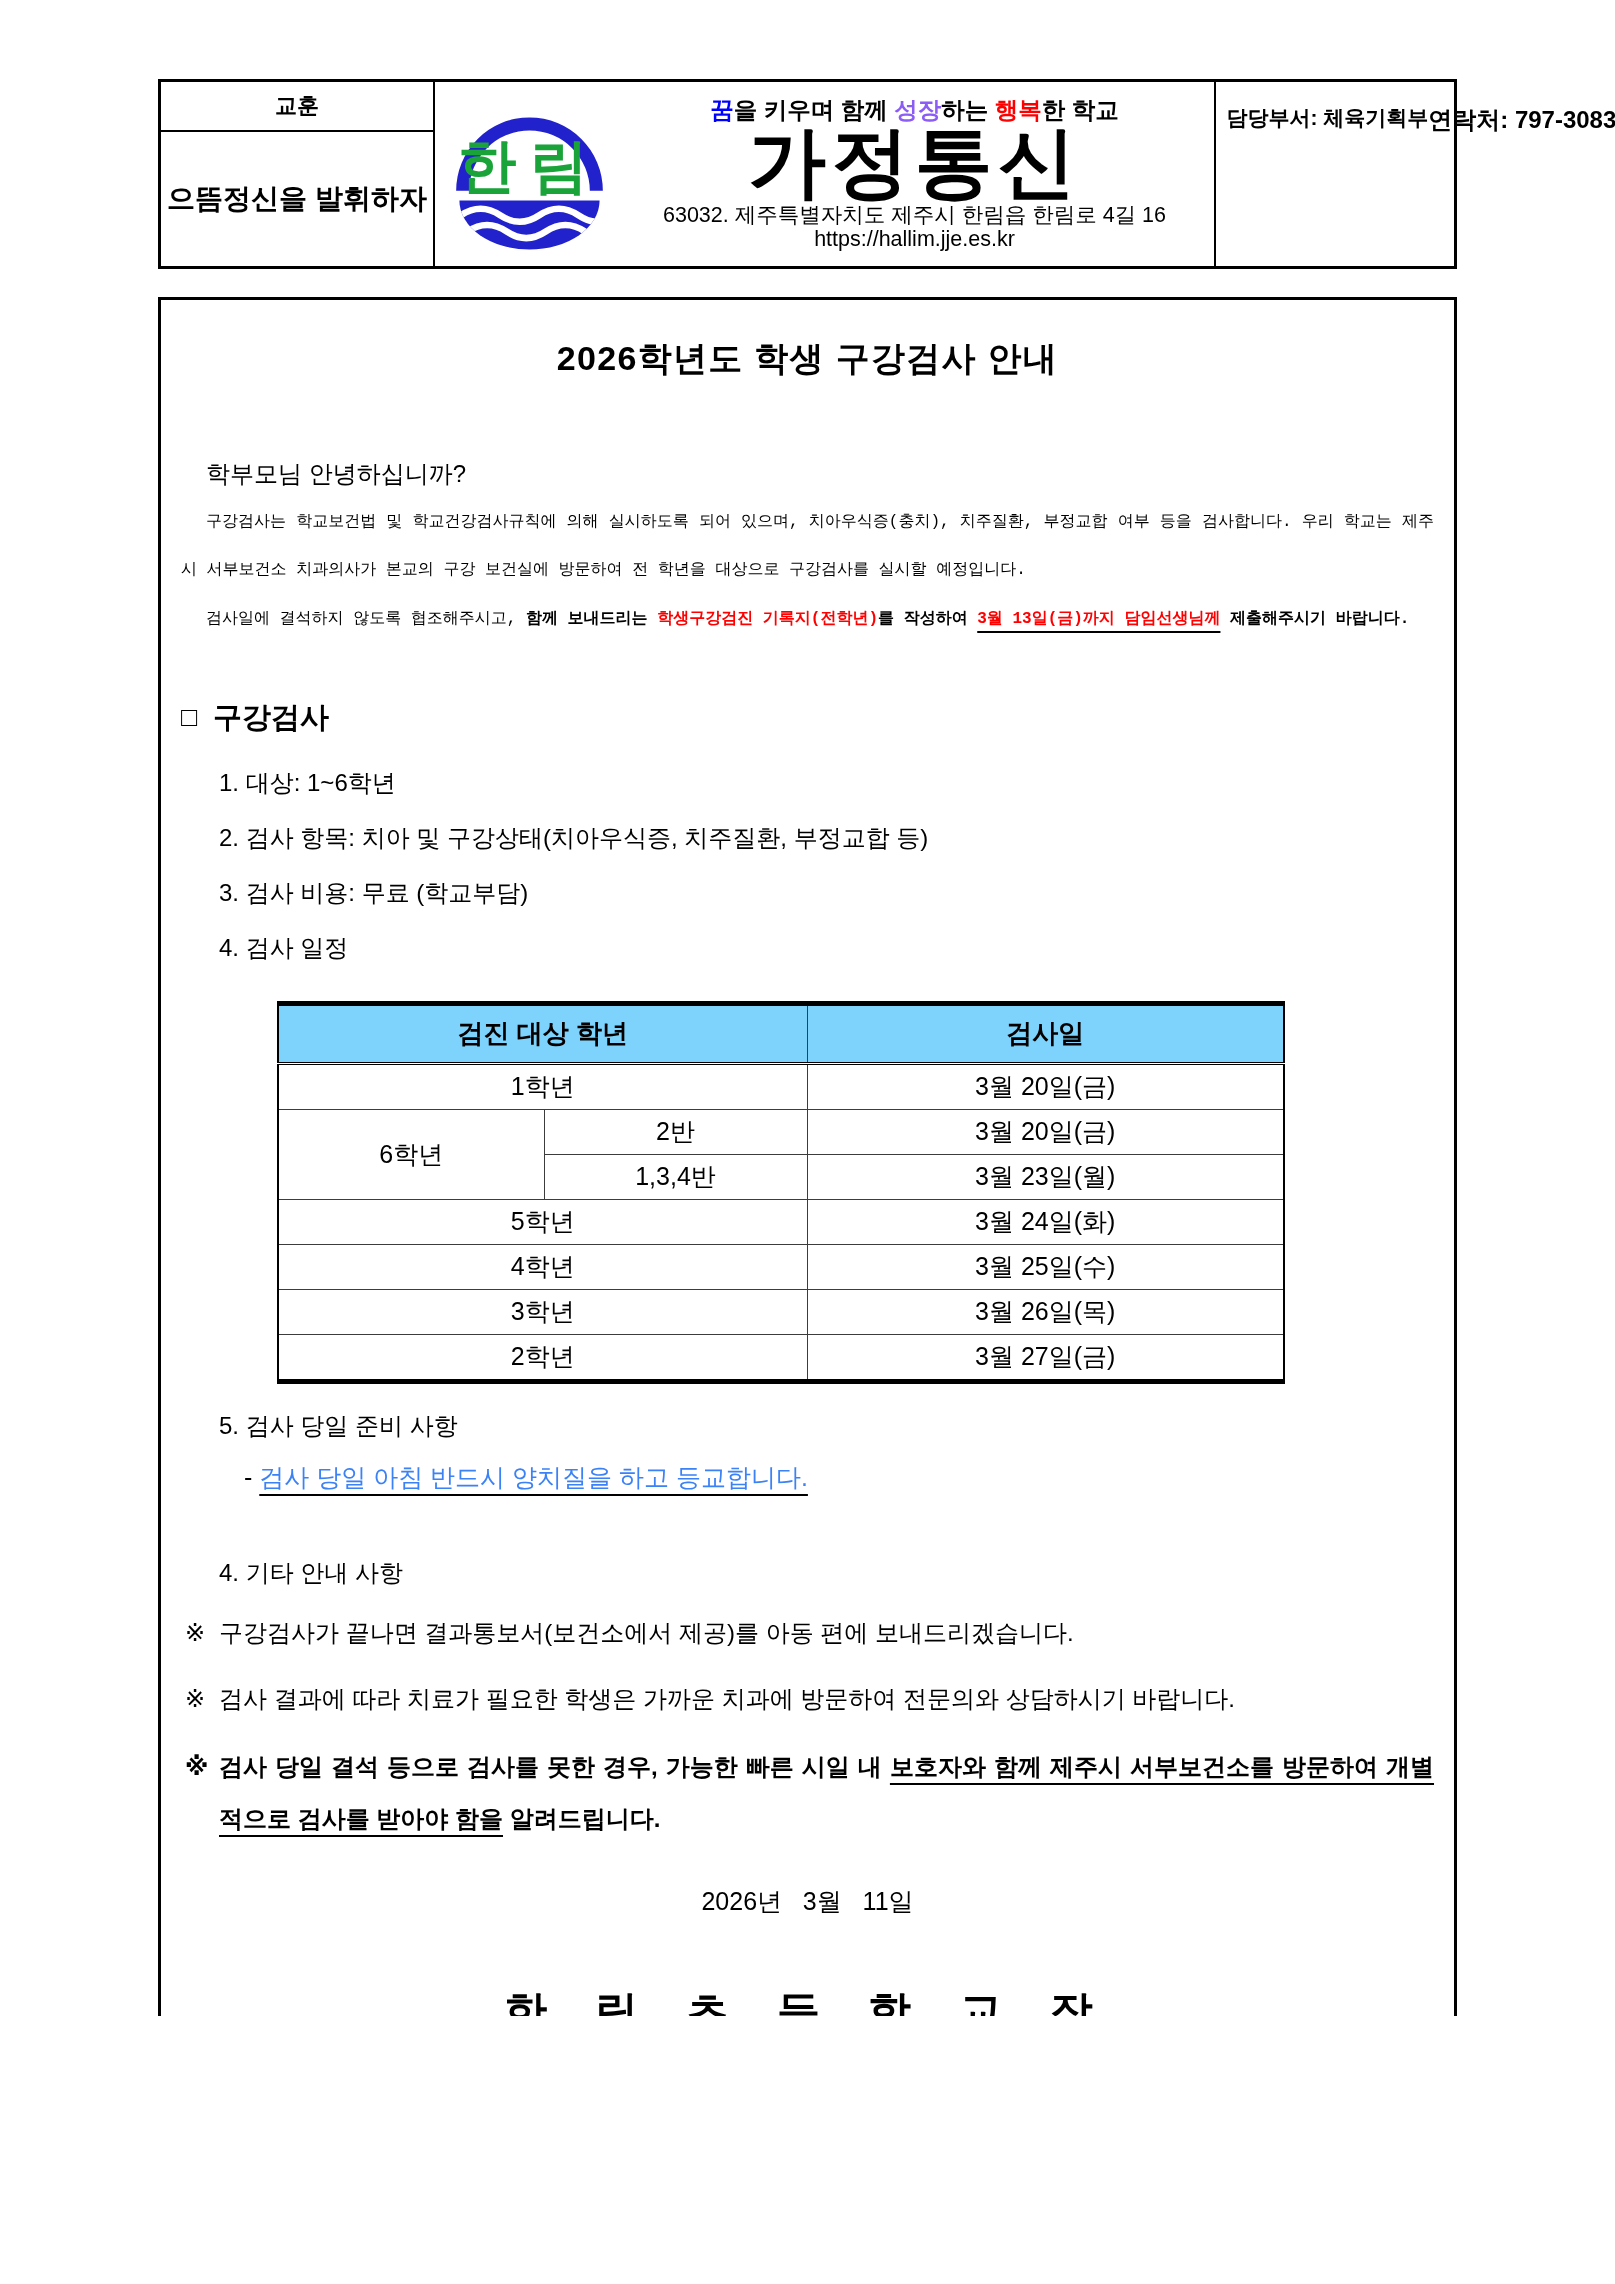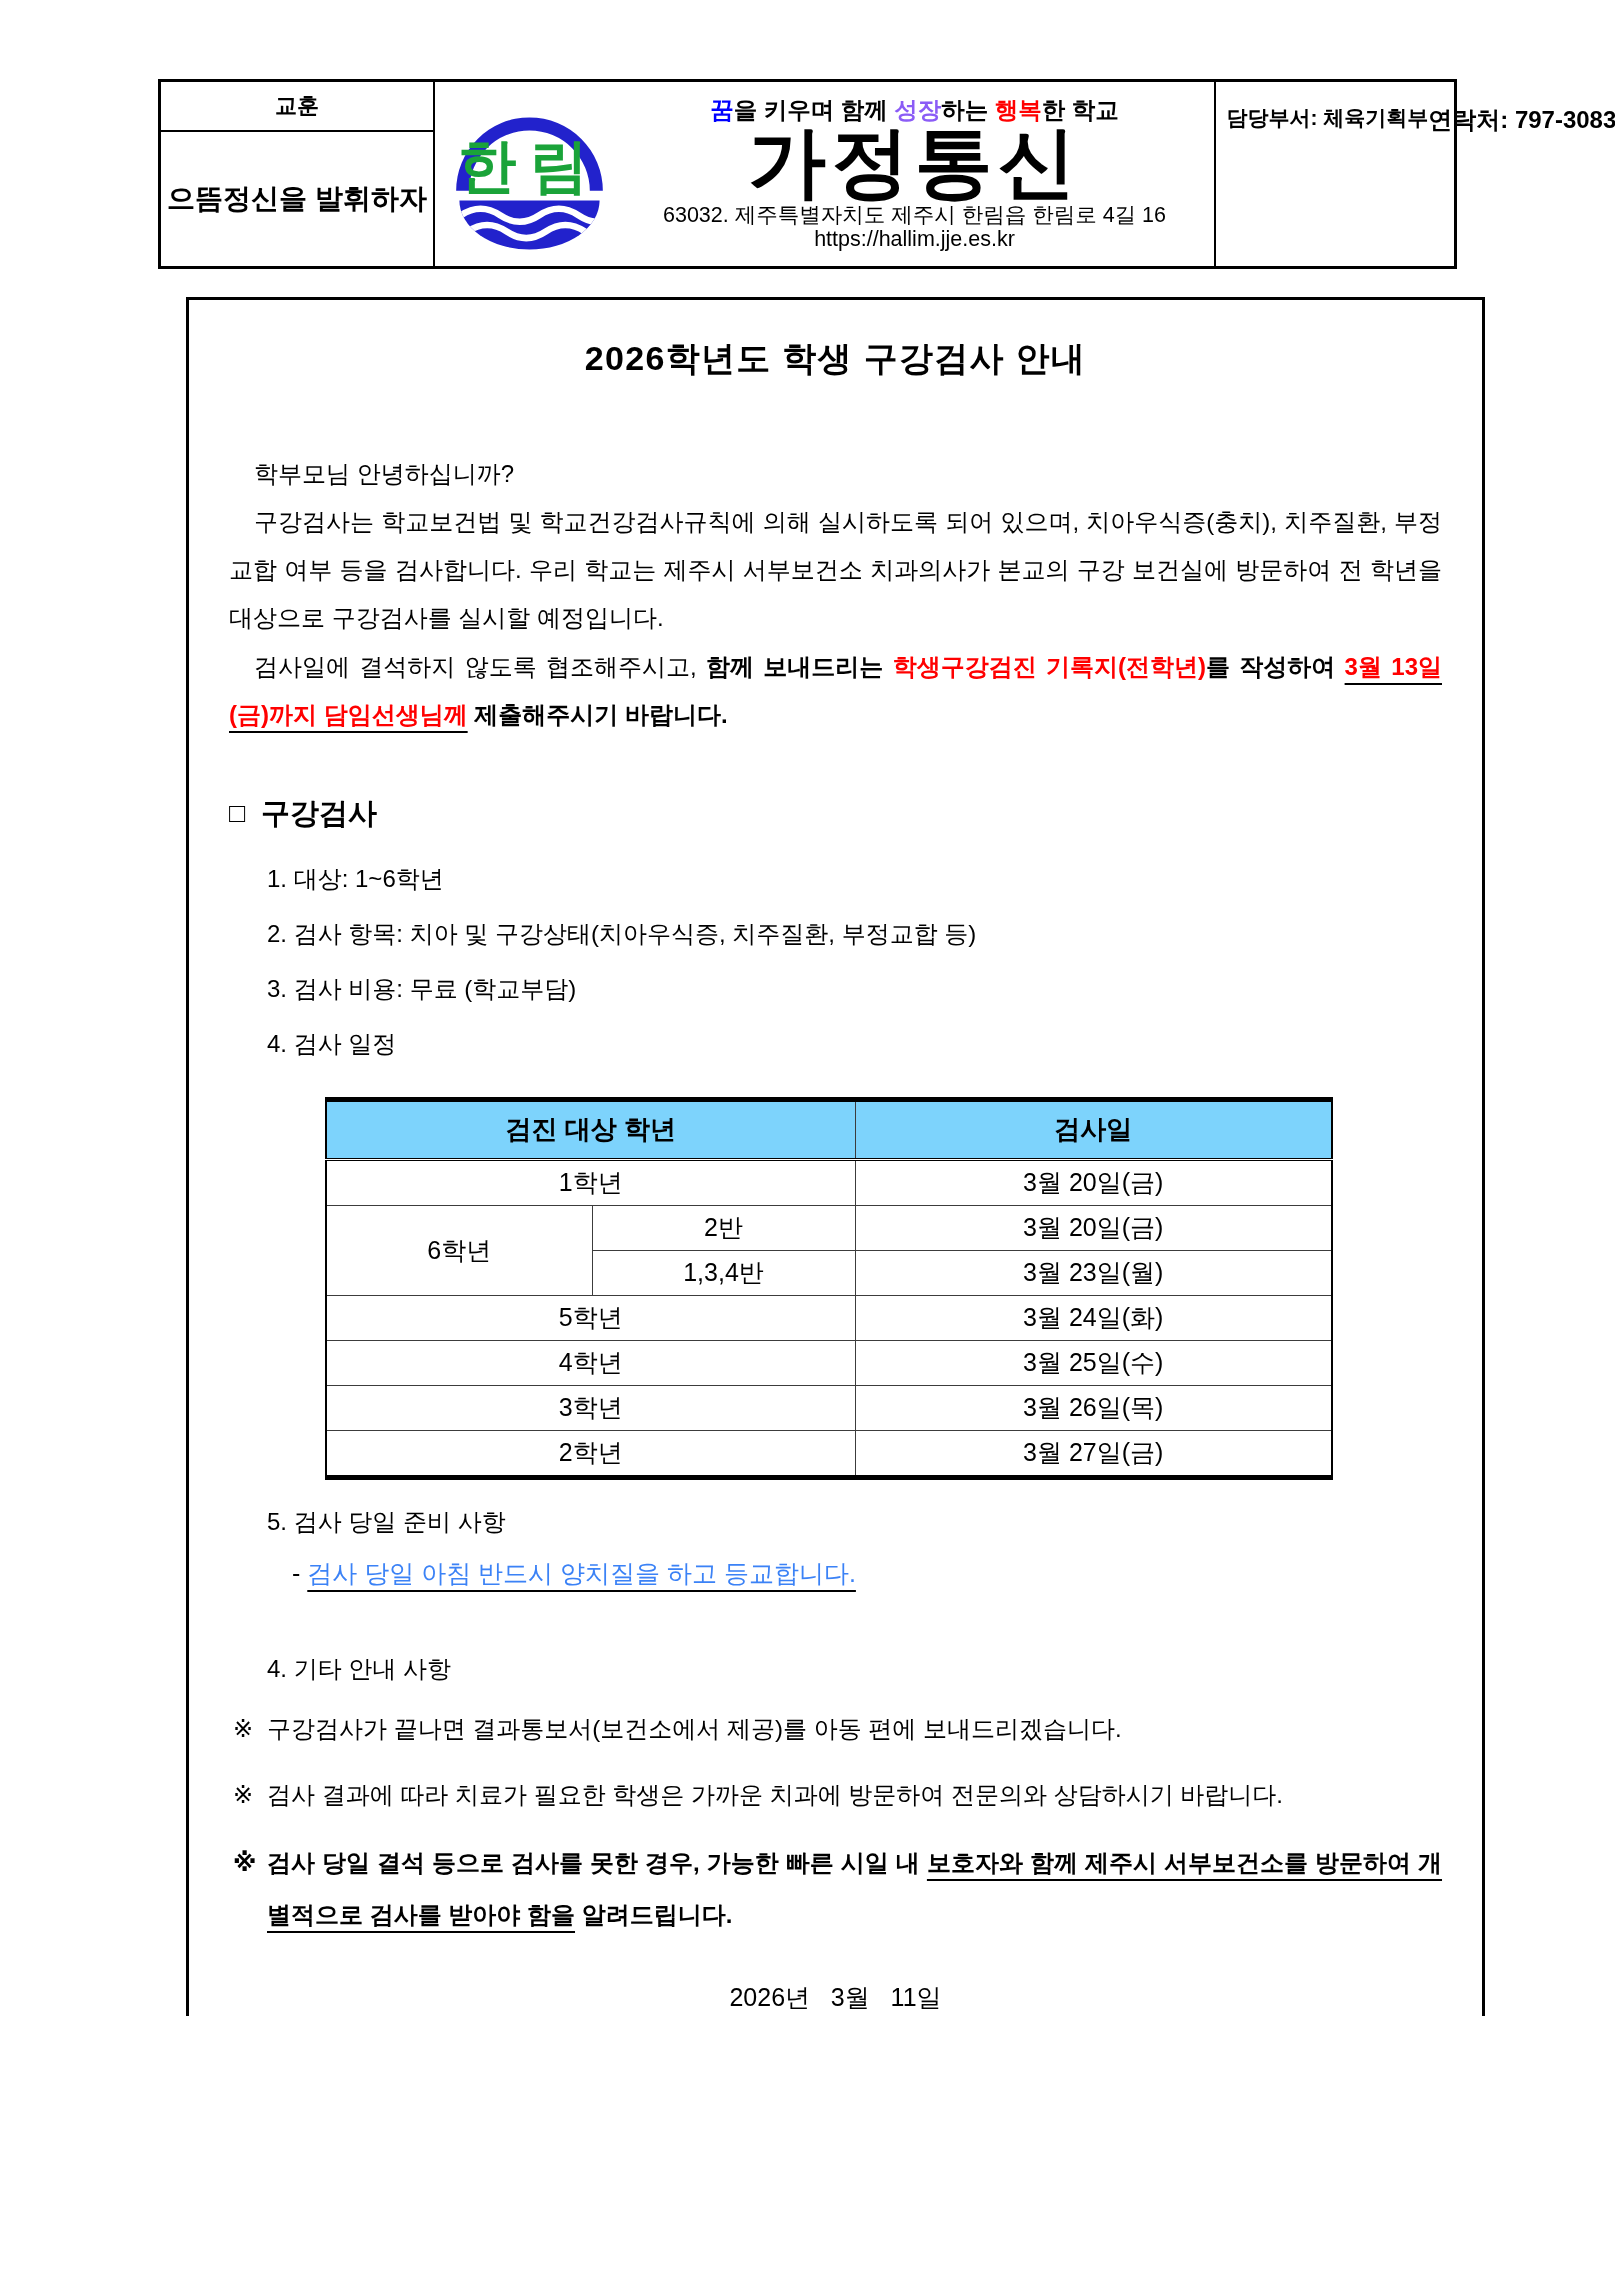--- a/index.html
+++ b/index.html
@@ -21,24 +21,24 @@
   .paper-title{font-size:78px;font-weight:bold;letter-spacing:5.2px;line-height:1.02;white-space:nowrap;}
   .address{font-size:21.5px;white-space:nowrap;}
   .website{font-size:21.5px;}
   .hcol-right{width:240px;border-left:2px solid #000;box-sizing:border-box;display:flex;
               justify-content:space-around;padding:22px 10.4px;font-weight:bold;}
   .dept{font-size:21px;white-space:nowrap;}
   .contact{font-size:24px;white-space:nowrap;}
 
   
   .main-box{position:absolute;left:158px;top:297px;width:1299px;height:1869px;
-            border:3.9px solid #000;box-sizing:border-box;padding:0 40px;margin-left:28px;}
+            border:3.9px solid #000;box-sizing:border-box;padding:0 20px;}
   .notice-title{margin:36px 0 0;text-align:center;font-size:34px;font-weight:bold;letter-spacing:1.3px;}
   .greeting{margin:68px 0 0;font-size:24px;line-height:48px;text-indent:25px;}
-  .para{margin:0;font-size:24px;line-height:48px;text-align:justify;text-indent:25px;}
+  .para{margin:0;font-size:16px;line-height:48px;text-align:justify;text-indent:25px;font-family:Liberation Mono, monospace;}
   .para2{margin-top:1.3px;}
   .b{font-weight:bold;}
   .rb{color:#ff0000;font-weight:bold;}
   .rbu{color:#ff0000;font-weight:bold;text-decoration-line:underline;text-decoration-color:#000;
        text-decoration-thickness:2px;text-underline-offset:7.8px;}
   .section-head{margin:55px 0 0;font-size:29px;font-weight:bold;display:flex;align-items:center;gap:15.6px;}
   .section-head .checkbox{font-weight:normal;font-size:27px;transform:translateY(-1.3px);}
   .num-list{margin:16.3px 0 0 38px;font-size:24px;line-height:55px;}
 
   .exam-table{margin:26px 0 0 96px;border-collapse:collapse;table-layout:fixed;width:1006px;

